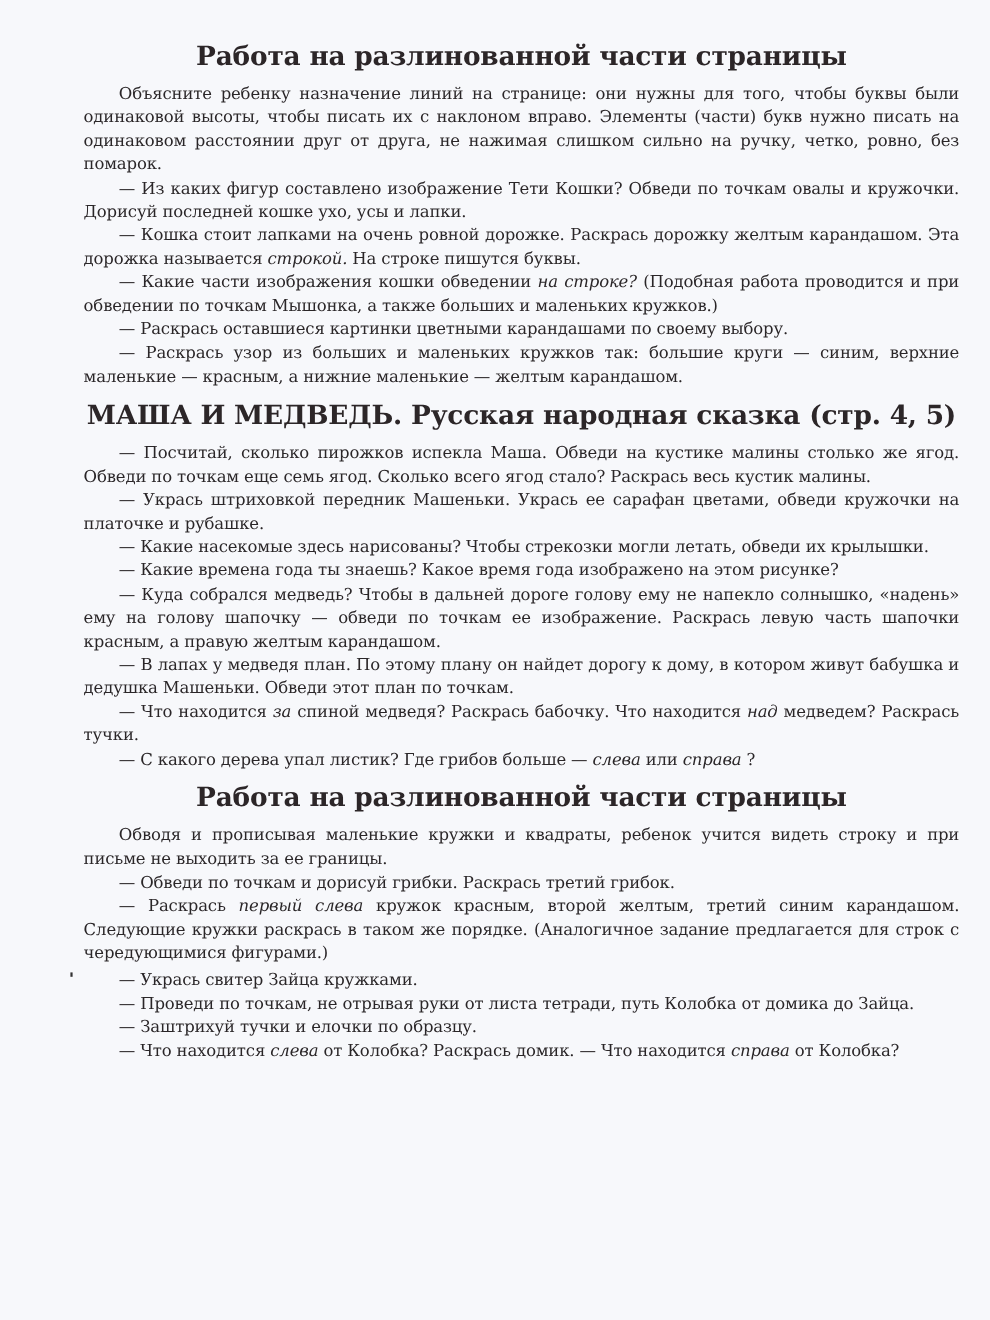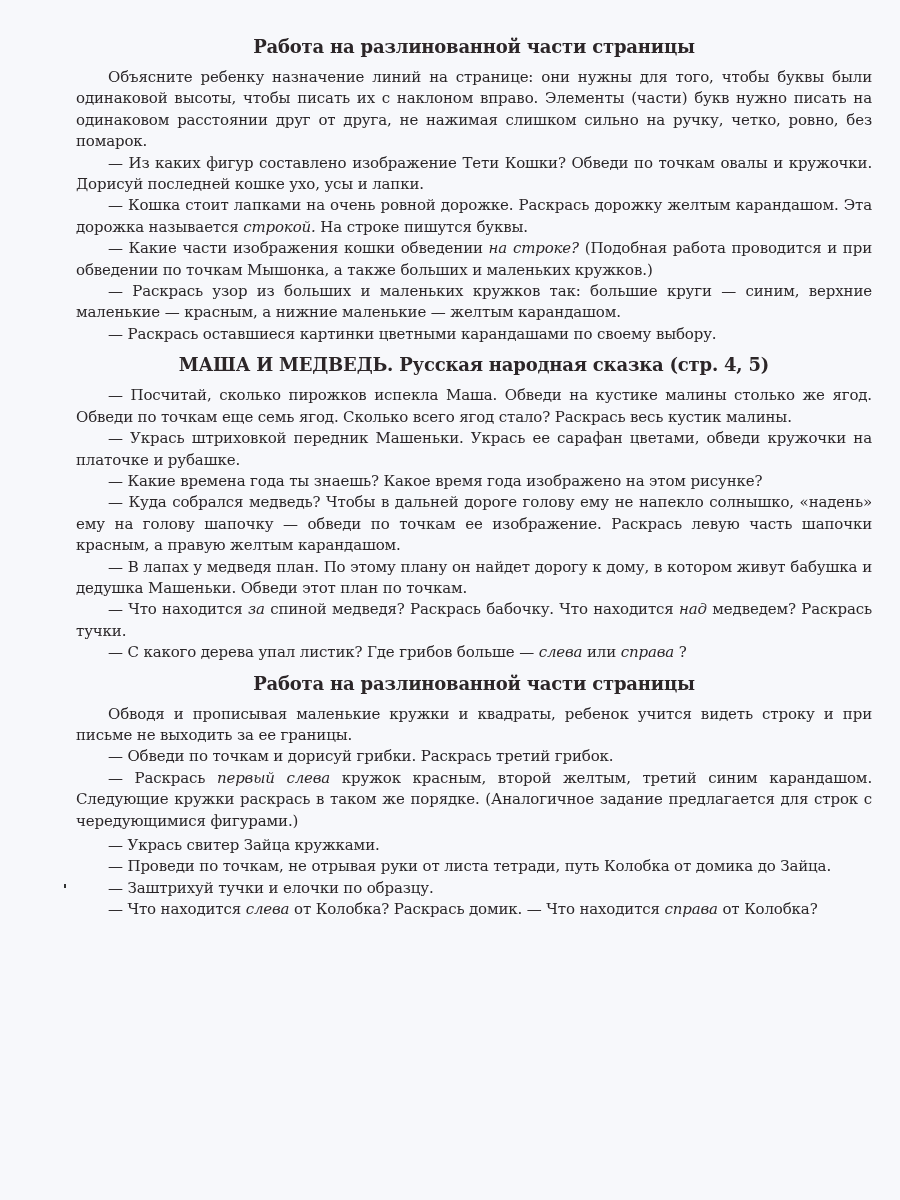--- a/index.html
+++ b/index.html
@@ -13,21 +13,21 @@
     position: relative;
     width: 900px; height: 1200px;
   }
   .content {
     position: absolute;
     left: 76px; top: 36px; width: 796px;
   }
   h2 {
     font-family: "DejaVu Serif", serif;
     font-weight: bold;
-    font-size: 18px;
+    font-size: 24px;
     text-align: center;
     margin: 0 0 10px 0;
     letter-spacing: -0.2px;
     color: #2c2628;
   }
   h2.section { margin-top: 6px; }
   p {
     margin: 0;
     font-size: 15px;
     line-height: 21.4px;
@@ -48,28 +48,29 @@
 
 <div class="page">
   <div class="stray-mark"></div>
   <div class="content" id="content">
       <div>
         <h2>Работа на разлинованной части страницы</h2>
         <p>Объясните ребенку назначение линий на странице: они нужны для того, чтобы буквы были одинаковой высоты, чтобы писать их с наклоном вправо. Элементы (части) букв нужно писать на одинаковом расстоянии друг от друга, не нажимая слишком сильно на ручку, четко, ровно, без помарок.</p>
         <p>— Из каких фигур составлено изображение Тети Кошки? Обведи по точкам овалы и кружочки. Дорисуй последней кошке ухо, усы и лапки.</p>
         <p><span>— Кошка стоит лапками на очень ровной дорожке. Раскрась дорожку желтым карандашом. Эта дорожка называется </span><i>строкой.</i><span> На строке пишутся буквы.</span></p>
         <p><span>— Какие части изображения кошки обведении </span><i>на строке?</i><span> (Подобная работа проводится и при обведении по точкам Мышонка, а также больших и маленьких кружков.)</span></p>
+        <p>— Раскрась оставшиеся картинки цветными карандашами по своему выбору.</p>
         <p>— Раскрась узор из больших и маленьких кружков так: большие круги — синим, верхние маленькие — красным, а нижние маленькие — желтым карандашом.</p>
-        <p>— Раскрась оставшиеся картинки цветными карандашами по своему выбору.</p>
         <div class="gap"></div>
       </div>
       <div>
         <h2 class="section">МАША И МЕДВЕДЬ. Русская народная сказка (стр. 4, 5)</h2>
         <p>— Посчитай, сколько пирожков испекла Маша. Обведи на кустике малины столько же ягод. Обведи по точкам еще семь ягод. Сколько всего ягод стало? Раскрась весь кустик малины.</p>
         <p>— Укрась штриховкой передник Машеньки. Укрась ее сарафан цветами, обведи кружочки на платочке и рубашке.</p>
+        <p>— Какие насекомые здесь нарисованы? Чтобы стрекозки могли летать, обведи их крылышки.</p>
         <p>— Какие времена года ты знаешь? Какое время года изображено на этом рисунке?</p>
         <p>— Куда собрался медведь? Чтобы в дальней дороге голову ему не напекло солнышко, «надень» ему на голову шапочку — обведи по точкам ее изображение. Раскрась левую часть шапочки красным, а правую желтым карандашом.</p>
         <p>— В лапах у медведя план. По этому плану он найдет дорогу к дому, в котором живут бабушка и дедушка Машеньки. Обведи этот план по точкам.</p>
         <p><span>— Что находится </span><i>за</i><span> спиной медведя? Раскрась бабочку. Что находится </span><i>над</i><span> медведем? Раскрась тучки.</span></p>
         <p><span>— С какого дерева упал листик? Где грибов больше — </span><i>слева</i><span> или </span><i>справа</i><span> ?</span></p>
         <div class="gap"></div>
       </div>
       <div>
         <h2 class="section">Работа на разлинованной части страницы</h2>
         <p>Обводя и прописывая маленькие кружки и квадраты, ребенок учится видеть строку и при письме не выходить за ее границы.</p>

